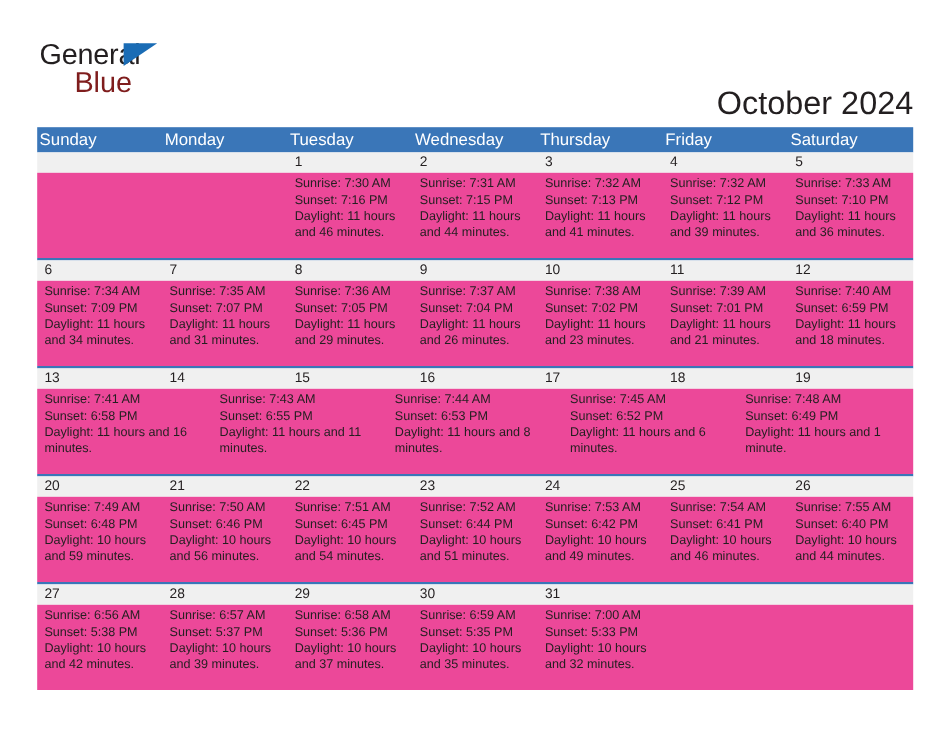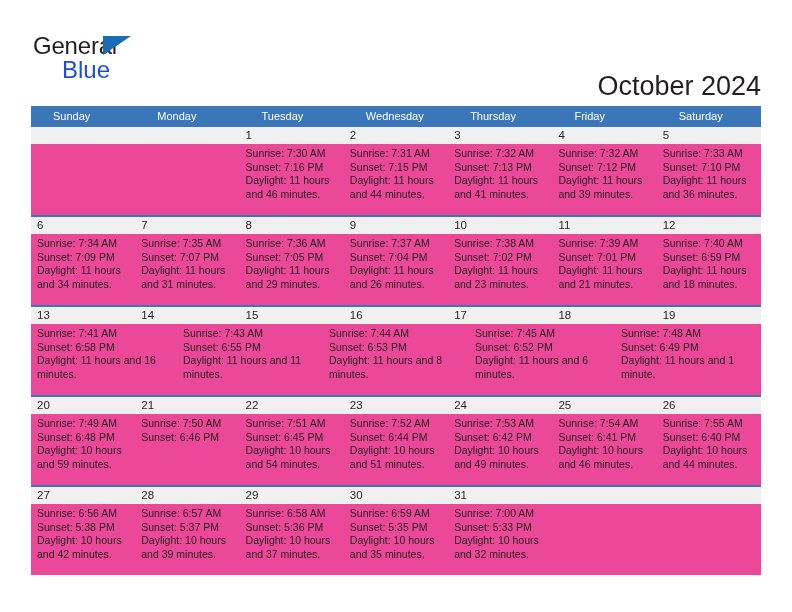--- a/index.html
+++ b/index.html
@@ -52,21 +52,21 @@
     width: 0;
     height: 0;
     border-left: 28px solid #1a6cb5;
     border-bottom: 19px solid transparent;
   }
   .logo-blue {
     position: absolute;
     left: 31px;
     top: 24px;
     font-size: 24px;
-    color: #1d4ed8;
+    color: #7f1d1d;
     font-family: "Liberation Sans", sans-serif;
   }
   .title-block {
     position: absolute;
     right: 0;
     top: 0;
     text-align: right;
     margin-top: 42px;
   }
   .cal-title {
@@ -91,23 +91,23 @@
     width: 730px;
   }
   .weekday-row {
     display: flex;
     background: #3a76b8;
     height: 21px;
   }
   .weekday {
     flex: 1 1 0;
     color: #ffffff;
-    font-size: 11px;
+    font-size: 14px;
     line-height: 21px;
-    padding-left: 22px;
+    padding-left: 2px;
     box-sizing: border-box;
     white-space: nowrap;
   }
   .week {
     position: relative;
     border-top: 2px solid #3a76b8;
   }
   .week:first-of-type {
     border-top: none;
   }
@@ -240,21 +240,21 @@
             <div class="daynum">20</div>
             <div class="daynum">21</div>
             <div class="daynum">22</div>
             <div class="daynum">23</div>
             <div class="daynum">24</div>
             <div class="daynum">25</div>
             <div class="daynum">26</div>
           </div>
           <div class="details-row">
             <div class="daydetail"><span class="ln">Sunrise: 7:49 AM</span><span class="ln">Sunset: 6:48 PM</span><span class="daylight">Daylight: 10 hours and 59 minutes.</span></div>
-            <div class="daydetail"><span class="ln">Sunrise: 7:50 AM</span><span class="ln">Sunset: 6:46 PM</span></div>
+            <div class="daydetail"><span class="ln">Sunrise: 7:50 AM</span><span class="ln">Sunset: 6:46 PM</span><span class="daylight">Daylight: 10 hours and 56 minutes.</span></div>
             <div class="daydetail"><span class="ln">Sunrise: 7:51 AM</span><span class="ln">Sunset: 6:45 PM</span><span class="daylight">Daylight: 10 hours and 54 minutes.</span></div>
             <div class="daydetail"><span class="ln">Sunrise: 7:52 AM</span><span class="ln">Sunset: 6:44 PM</span><span class="daylight">Daylight: 10 hours and 51 minutes.</span></div>
             <div class="daydetail"><span class="ln">Sunrise: 7:53 AM</span><span class="ln">Sunset: 6:42 PM</span><span class="daylight">Daylight: 10 hours and 49 minutes.</span></div>
             <div class="daydetail"><span class="ln">Sunrise: 7:54 AM</span><span class="ln">Sunset: 6:41 PM</span><span class="daylight">Daylight: 10 hours and 46 minutes.</span></div>
             <div class="daydetail"><span class="ln">Sunrise: 7:55 AM</span><span class="ln">Sunset: 6:40 PM</span><span class="daylight">Daylight: 10 hours and 44 minutes.</span></div>
           </div>
         </div>
         <div class="week">
           <div class="numbers-row">
             <div class="daynum">27</div>

